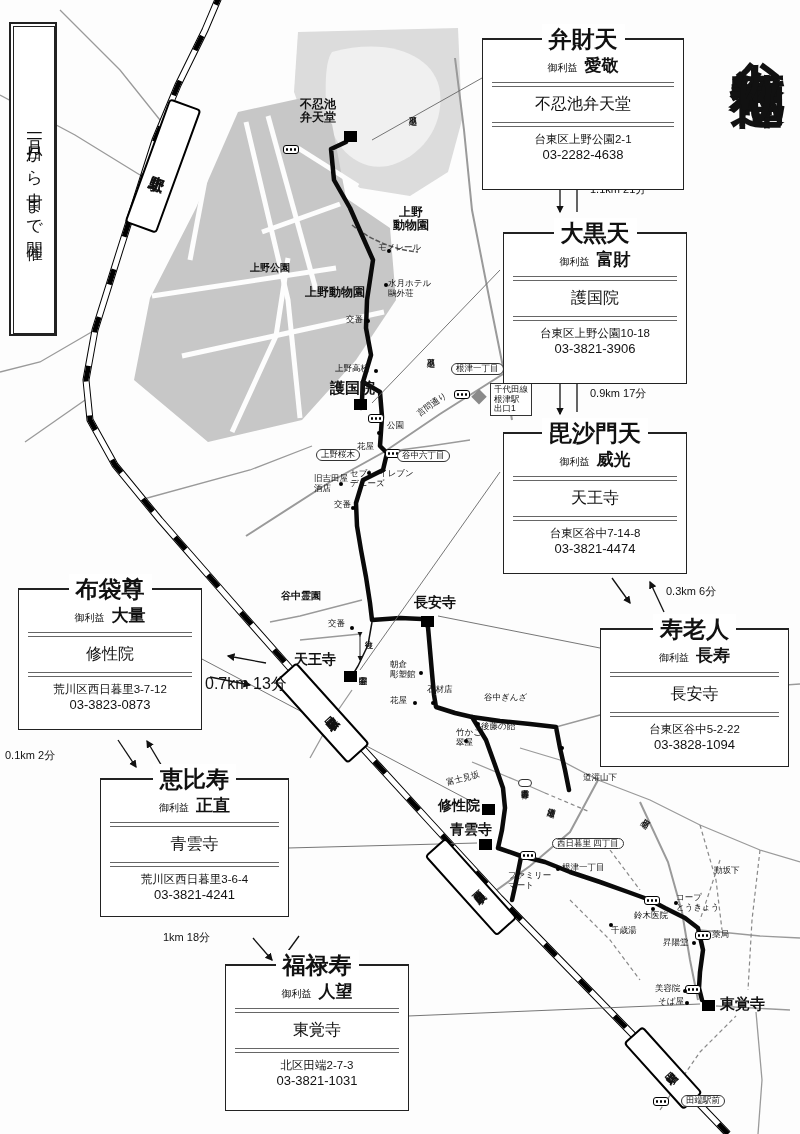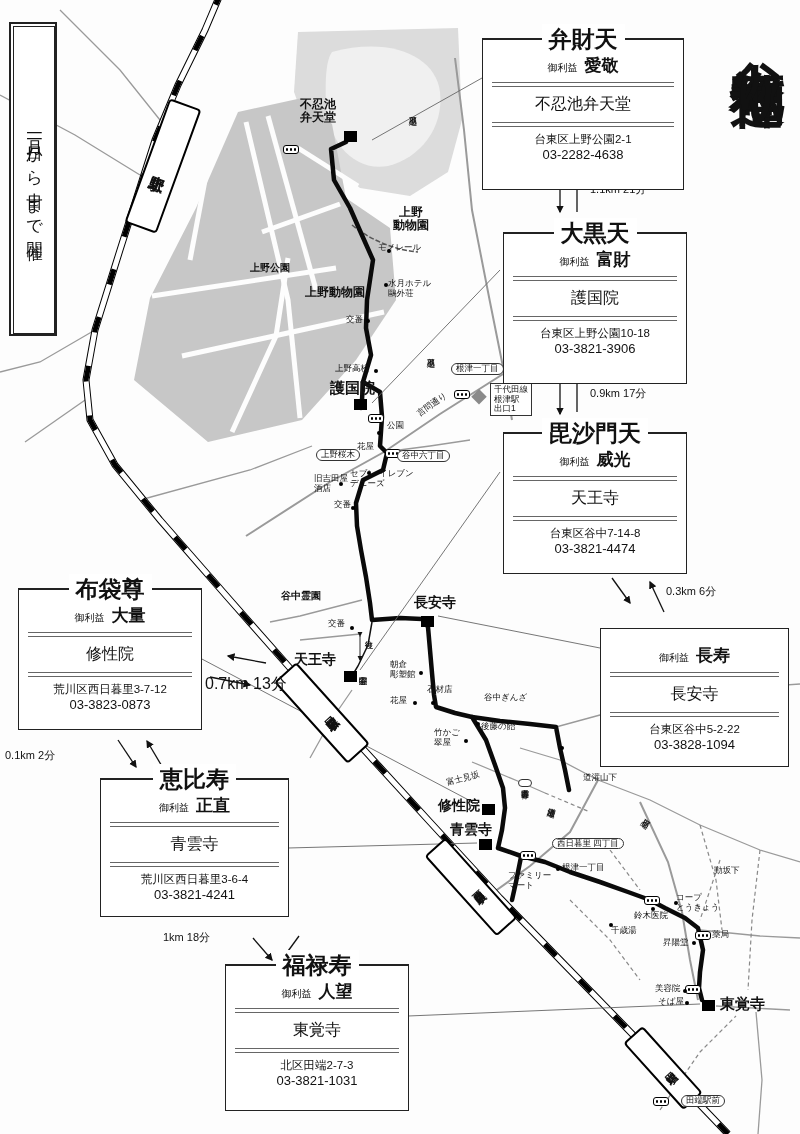--- a/index.html
+++ b/index.html
@@ -277,21 +277,21 @@
 <div class="ml b" style="left:414px;top:595px;font-size:14px">長安寺</div>
 <div class="ml sm vert" style="left:364px;top:634px">往復</div>
 <div class="ml b" style="left:294px;top:652px;font-size:14px">天王寺</div>
 <div class="ml sm vert" style="left:358px;top:670px">谷中霊園</div>
 <div class="ml sm" style="left:390px;top:660px">朝倉
 彫塑館</div>
 <div class="ml sm" style="left:427px;top:685px">石材店</div>
 <div class="ml sm" style="left:390px;top:696px">花屋</div>
 <div class="ml sm" style="left:484px;top:693px">谷中ぎんざ</div>
 <div class="ml sm" style="left:481px;top:722px">後藤の飴</div>
-<div class="ml sm" style="left:434px;top:728px">竹かご
+<div class="ml sm" style="left:456px;top:728px">竹かご
 翠屋</div>
 <div class="ml sm" style="left:446px;top:774px;transform:rotate(-15deg)">富士見坂</div>
 <div class="ml b" style="left:438px;top:798px;font-size:14px">修性院</div>
 <div class="ml b" style="left:450px;top:822px;font-size:14px">青雲寺</div>
 <div class="ml oval vert" style="left:518px;top:779px;padding:3px 1px">青雲寺参道</div>
 <div class="ml sm" style="left:583px;top:773px">道灌山下</div>
 <div class="ml sm vert" style="left:548px;top:802px;transform:rotate(15deg)">道灌山通り</div>
 <div class="ml sm vert" style="left:644px;top:814px;transform:rotate(35deg)">不忍通り</div>
 <div class="ml oval ctr" style="left:552px;top:838px;line-height:1.1">西日暮里
 四丁目</div>
@@ -353,20 +353,25 @@
       </div>
   <div class="benefit"><span class="blabel">御利益</span><span class="bvalue">威光</span></div>
   <div class="dl"></div>
   <div class="temple">天王寺</div>
   <div class="dl"></div>
   <div class="addr">台東区谷中7-14-8</div>
   <div class="phone">03-3821-4474</div>
 </div>
 
 <div class="dbox" style="left:600px;top:628px;width:187px;height:137px">
+  <div class="dtitle-row">
+        <span class="trule"></span>
+        <span class="dtitle">寿老人</span>
+        <span class="trule"></span>
+      </div>
   <div class="benefit"><span class="blabel">御利益</span><span class="bvalue">長寿</span></div>
   <div class="dl"></div>
   <div class="temple">長安寺</div>
   <div class="dl"></div>
   <div class="addr">台東区谷中5-2-22</div>
   <div class="phone">03-3828-1094</div>
 </div>
 
 <div class="dbox" style="left:18px;top:588px;width:182px;height:140px">
   <div class="dtitle-row">

